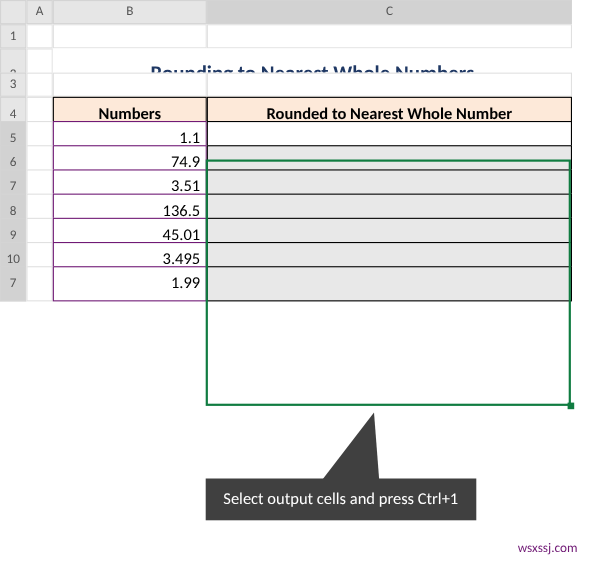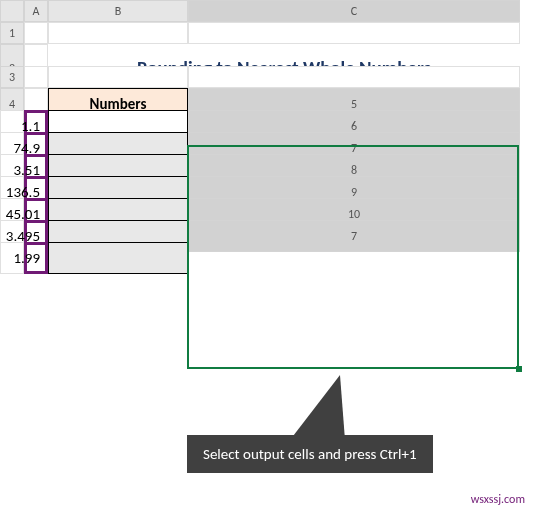--- a/index.html
+++ b/index.html
@@ -7,21 +7,21 @@
     .sheet { display: grid; grid-template-columns: 24px 24px 140px 332px; grid-auto-rows: 22px; border-collapse: collapse; }
     .hdr { background: #e6e6e6; border: 1px solid #d4d4d4; display: flex; align-items: center; justify-content: center; font-size: 12px; color: #555; }
     .rowhdr { background: #e6e6e6; border: 1px solid #d4d4d4; display: flex; align-items: center; justify-content: center; font-size: 12px; color: #555; }
     .rowhdr.sel, .hdr.sel { background: #d2d2d2; }
     .cell { border: 1px solid #e0e0e0; background: #fff; font-size: 14px; padding: 2px 5px; display: flex; align-items: center; }
     .cell.sel { background: #e8e8e8; }
     .cell.sel.active { background: #fff; }
     .title { font-weight: bold; color: #1f3864; font-size: 19px; justify-content: center; border: none; }
     .title-underline { border-bottom: 2px solid #a5b8d9; }
     .data-head { background: #fde9d9; font-weight: bold; justify-content: center; border: 1px solid #000; font-size: 15px; text-align: right; }
-    .data-cell { border: 3px solid #701a75; justify-content: flex-end; font-size: 15px; }
+    .data-cell { border: 1px solid #701a75; justify-content: flex-end; font-size: 15px; }
     .data-cell-out { border: 1px solid #000; }
     .corner { background: #e6e6e6; border: 1px solid #d4d4d4; }
     .row2 { height: 48px; }
     .rowdata { height: 32px; }
     .selection-border { position: absolute; border: 2px solid #107c41; pointer-events: none; }
     .fill-handle { position: absolute; width: 6px; height: 6px; background: #107c41; }
     .callout { position: absolute; background: #404040; color: #fff; font-size: 15px; padding: 10px 16px; margin-left: 32px; }
     .callout-arrow { position: absolute; width: 0; height: 0; border-left: 50px solid transparent; border-right: 5px solid transparent; border-bottom: 65px solid #404040; }
     .watermark { position: absolute; bottom: 6px; right: 10px; font-size: 12px; color: #701a75; }
   </style>
@@ -45,20 +45,21 @@
   <div class="cell title title-underline row2" style="grid-column: span 2;">Rounding to Nearest Whole Numbers</div>
 
   <div class="rowhdr">3</div>
   <div class="cell"></div>
   <div class="cell"></div>
   <div class="cell"></div>
 
   <div class="rowhdr rowdata">4</div>
   <div class="cell rowdata"></div>
   <div class="cell data-head rowdata">Numbers</div>
+  <div class="cell data-head rowdata">Rounded to Nearest Whole Number</div>
 
   <div class="rowhdr sel rowdata">5</div>
   <div class="cell rowdata"></div>
   <div class="cell data-cell rowdata">1.1</div>
   <div class="cell data-cell-out sel active rowdata"></div>
 
   <div class="rowhdr sel rowdata">6</div>
   <div class="cell rowdata"></div>
   <div class="cell data-cell rowdata">74.9</div>
   <div class="cell data-cell-out sel rowdata"></div>

